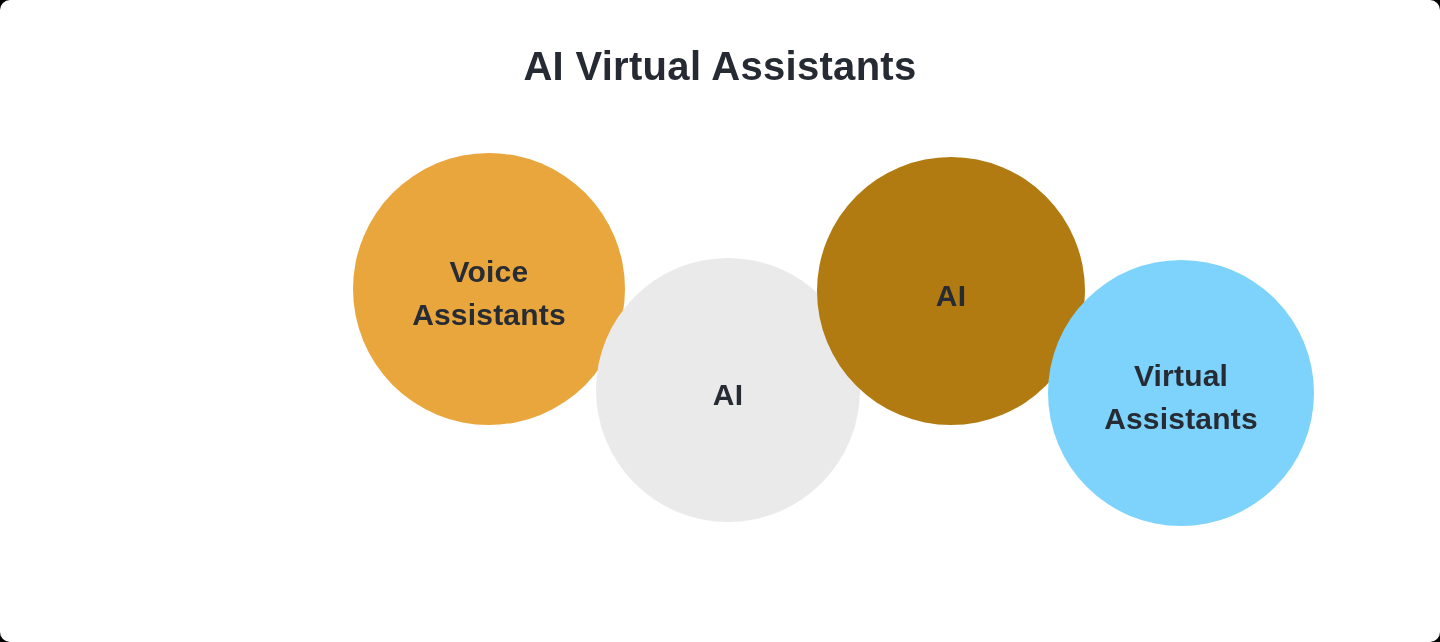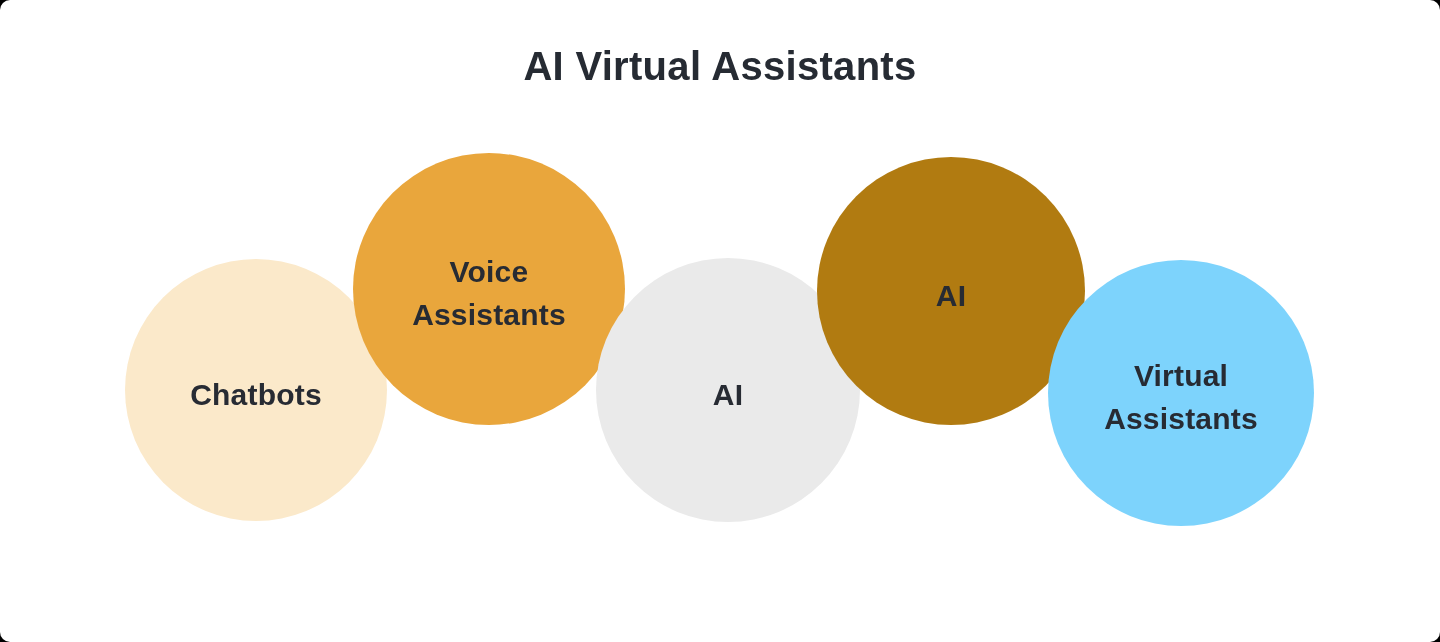--- a/index.html
+++ b/index.html
@@ -52,26 +52,20 @@
   .c4 { left: 817px;  top: 157px; width: 268px; height: 268px; z-index: 4; }
   .c5 { left: 1048px; top: 260px; width: 266px; height: 266px; z-index: 5; }
 </style>
 </head>
 <body>
 
 <div class="card">
 
   <h1 class="title">AI Virtual Assistants</h1>
 
-  <div class="circle c1" style="background-color: rgb(251, 233, 202);">
-    <div class="label">
-      <div>Chatbots</div>
-      <div></div>
-    </div>
-  </div>
 
   <div class="circle c2" style="background-color: rgb(233, 166, 60);">
     <div class="label">
       <div>Voice</div>
       <div>Assistants</div>
     </div>
   </div>
 
   <div class="circle c3" style="background-color: rgb(234, 234, 234);">
     <div class="label">

